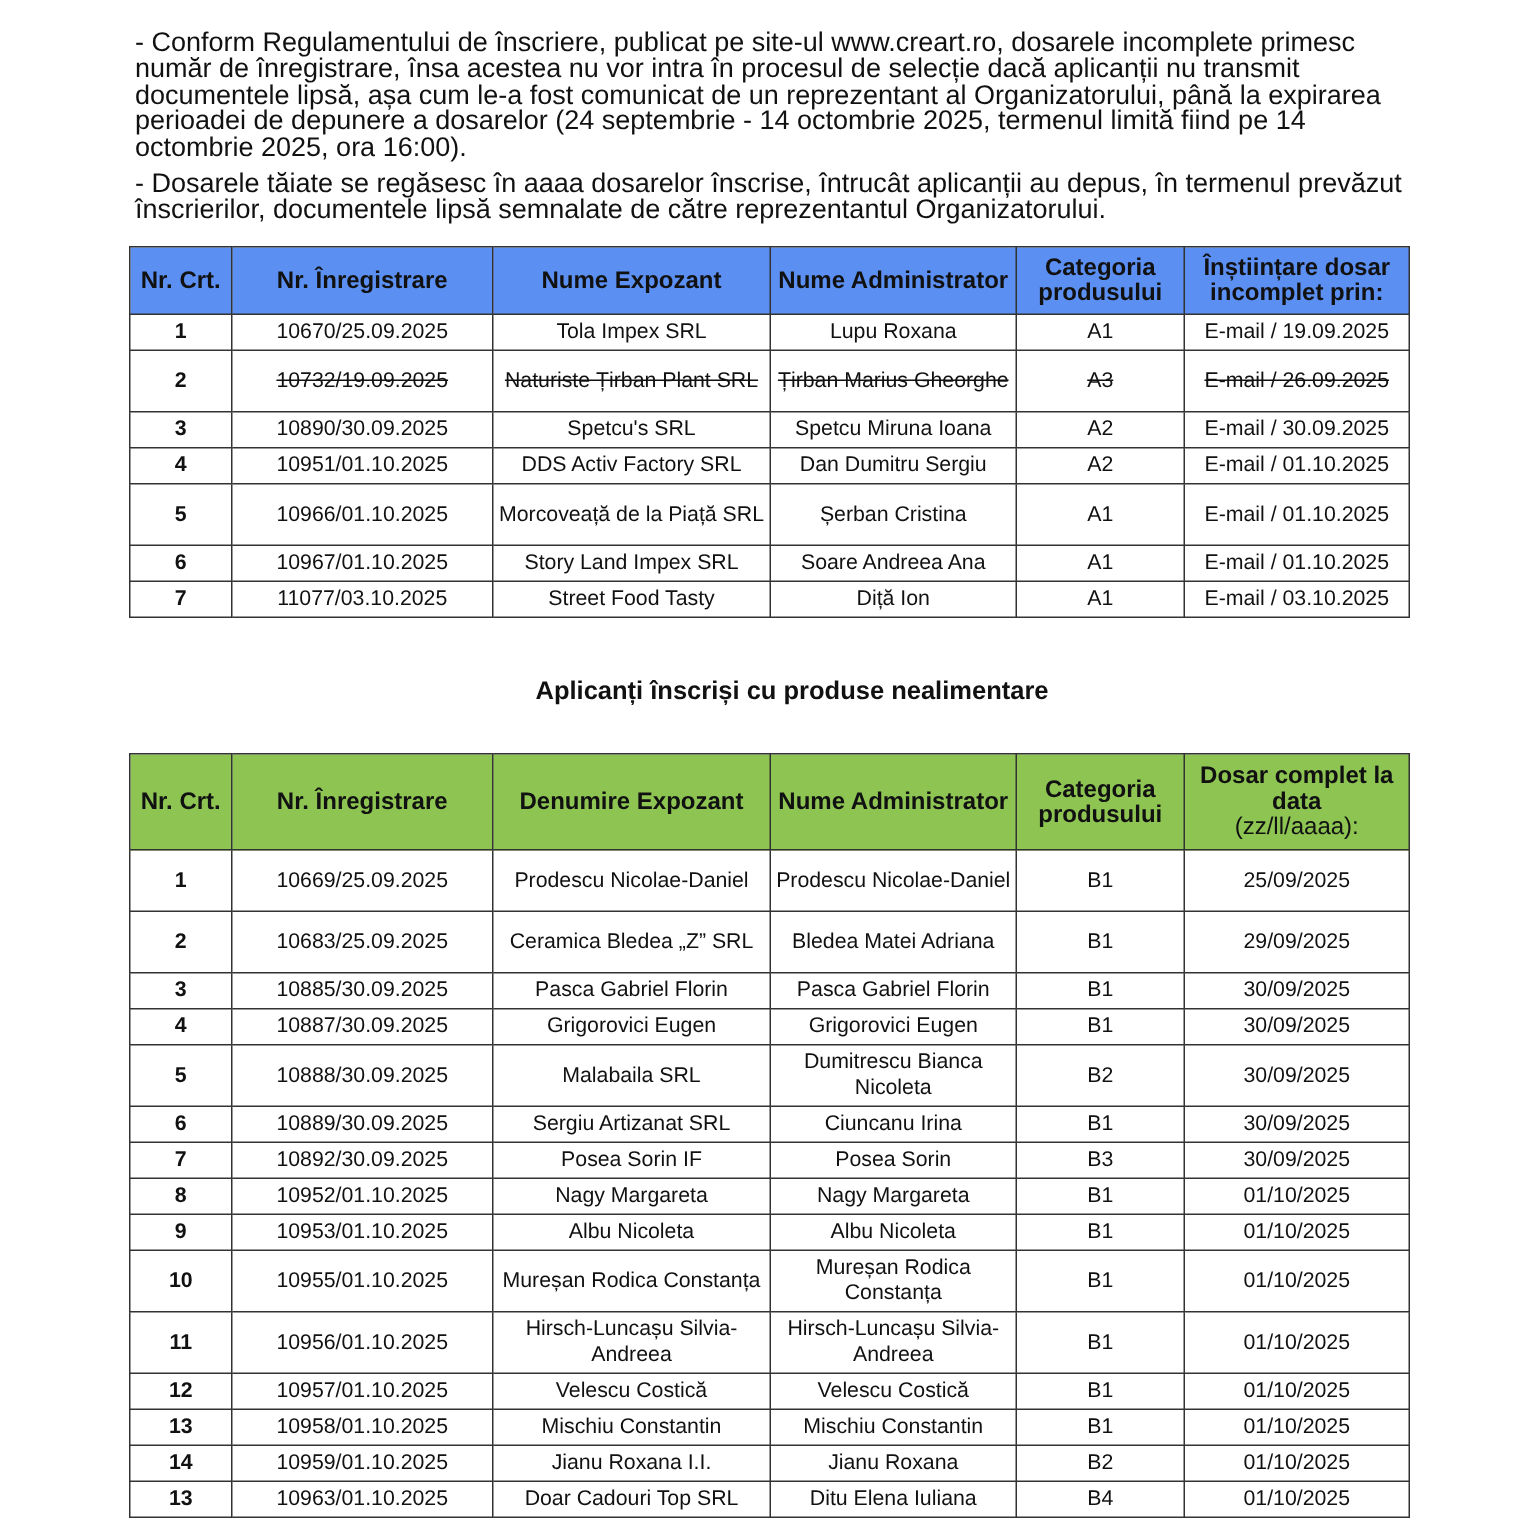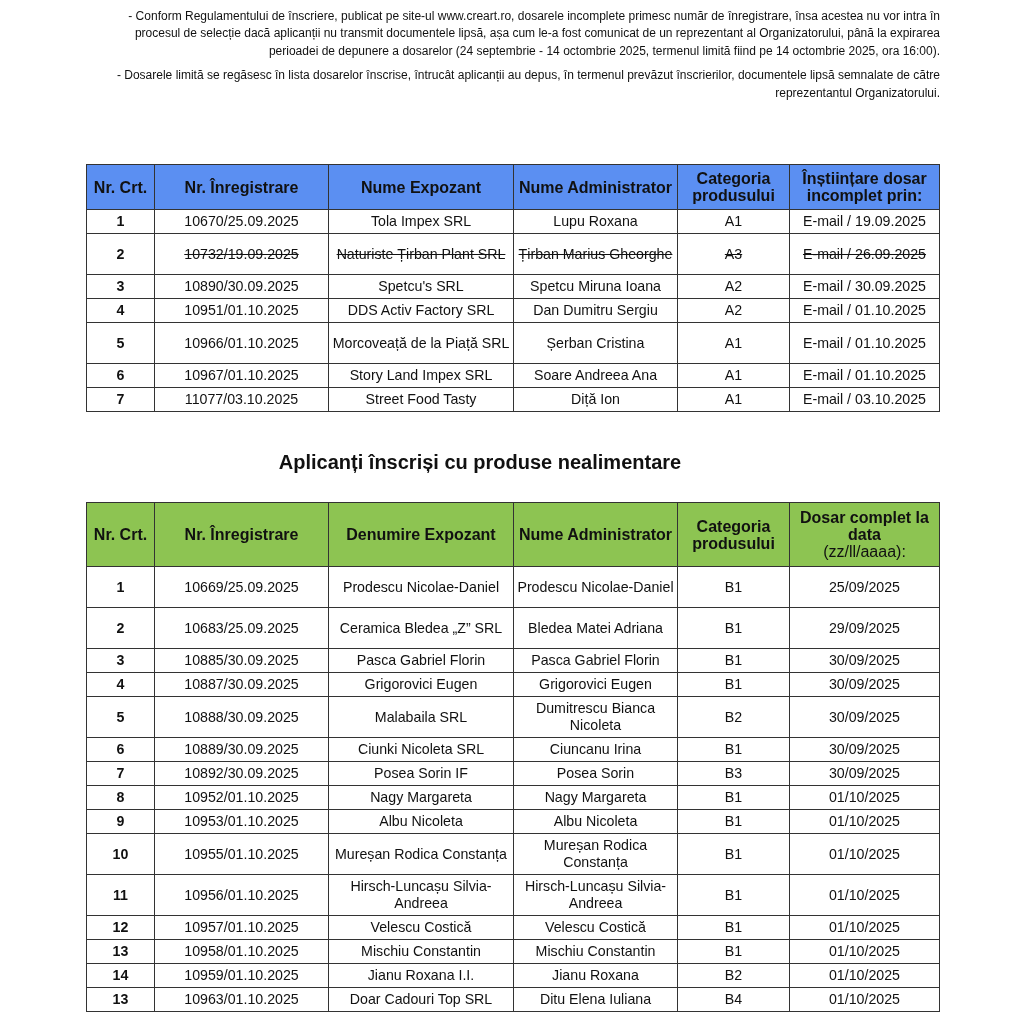--- a/index.html
+++ b/index.html
@@ -1,22 +1,22 @@
 <!DOCTYPE html>
 <html><head>
 <meta charset="utf-8">
 <style>
   html, body { margin: 0; padding: 0; background: #ffffff; }
   body {
     width: 1024px; height: 1024px; overflow: hidden; position: relative;
     font-family: "Liberation Sans", sans-serif; color: #111;
   }
   .notes {
-    position: absolute; left: 90px; top: 8px; width: 850px;
-    font-size: 12px; line-height: 17.4px; text-align: right;
+    position: absolute; left: 90px; top: 20px; width: 850px;
+    font-size: 18px; line-height: 17.4px;
   }
   .notes p { margin: 0 0 7px 0; }
   table {
     position: absolute; left: 86px;
     border-collapse: collapse; table-layout: fixed;
     width: 853px; font-size: 14.2px;
   }
   table td, table th {
     border: 1.5px solid #333; text-align: center; vertical-align: middle;
     padding: 0 2px; line-height: 17px;
@@ -29,29 +29,29 @@
   #t1 tr.r2 td { height: 40px; }
   #t2 { top: 502px; }
   #t2 th { background: #8dc452; height: 63px; }
   #t2 tr.r1 td { height: 23px; }
   #t2 tr.r2 td { height: 40px; }
   .strike td { text-decoration: line-through; }
   .strike td.nr { text-decoration: none; }
   .sub { font-weight: normal; text-align: center; }
   .section-title {
     position: absolute; left: 0; width: 960px; top: 451px;
-    text-align: center; font-size: 20px; font-weight: bold;
+    text-align: center; font-size: 17px; font-weight: bold; padding-left: 48px;
   }
 </style>
 </head>
 <body>
 
 <div class="notes">
   <p>- Conform Regulamentului de înscriere, publicat pe site-ul www.creart.ro, dosarele incomplete primesc număr de înregistrare, însa acestea nu vor intra în procesul de selecție dacă aplicanții nu transmit documentele lipsă, așa cum le-a fost comunicat de un reprezentant al Organizatorului, până la expirarea perioadei de depunere a dosarelor (24 septembrie - 14 octombrie 2025, termenul limită fiind pe 14 octombrie 2025, ora 16:00).</p>
-  <p>- Dosarele limită se regăsesc în lista dosarelor înscrise, întrucât aplicanții au depus, în termenul prevăzut înscrierilor, documentele lipsă semnalate de către reprezentantul Organizatorului.</p>
+  <p>- Dosarele tăiate se regăsesc în aaaa dosarelor înscrise, întrucât aplicanții au depus, în termenul prevăzut înscrierilor, documentele lipsă semnalate de către reprezentantul Organizatorului.</p>
 </div>
 
 <table id="t1">
   <colgroup>
     <col style="width:68px">
       <col style="width:174px">
       <col style="width:185px">
     <col style="width:164px">
       <col style="width:112px">
       <col style="width:150px">
@@ -187,21 +187,21 @@
         <td class="nr">5</td>
         <td>10888/30.09.2025</td>
         <td>Malabaila SRL</td>
         <td>Dumitrescu Bianca Nicoleta</td>
         <td>B2</td>
         <td>30/09/2025</td>
       </tr>
       <tr class="r1">
         <td class="nr">6</td>
         <td>10889/30.09.2025</td>
-        <td>Ciunki Nicoleta SRL</td>
+        <td>Sergiu Artizanat SRL</td>
         <td>Ciuncanu Irina</td>
         <td>B1</td>
         <td>30/09/2025</td>
       </tr>
       <tr class="r1">
         <td class="nr">7</td>
         <td>10892/30.09.2025</td>
         <td>Posea Sorin IF</td>
         <td>Posea Sorin</td>
         <td>B3</td>

